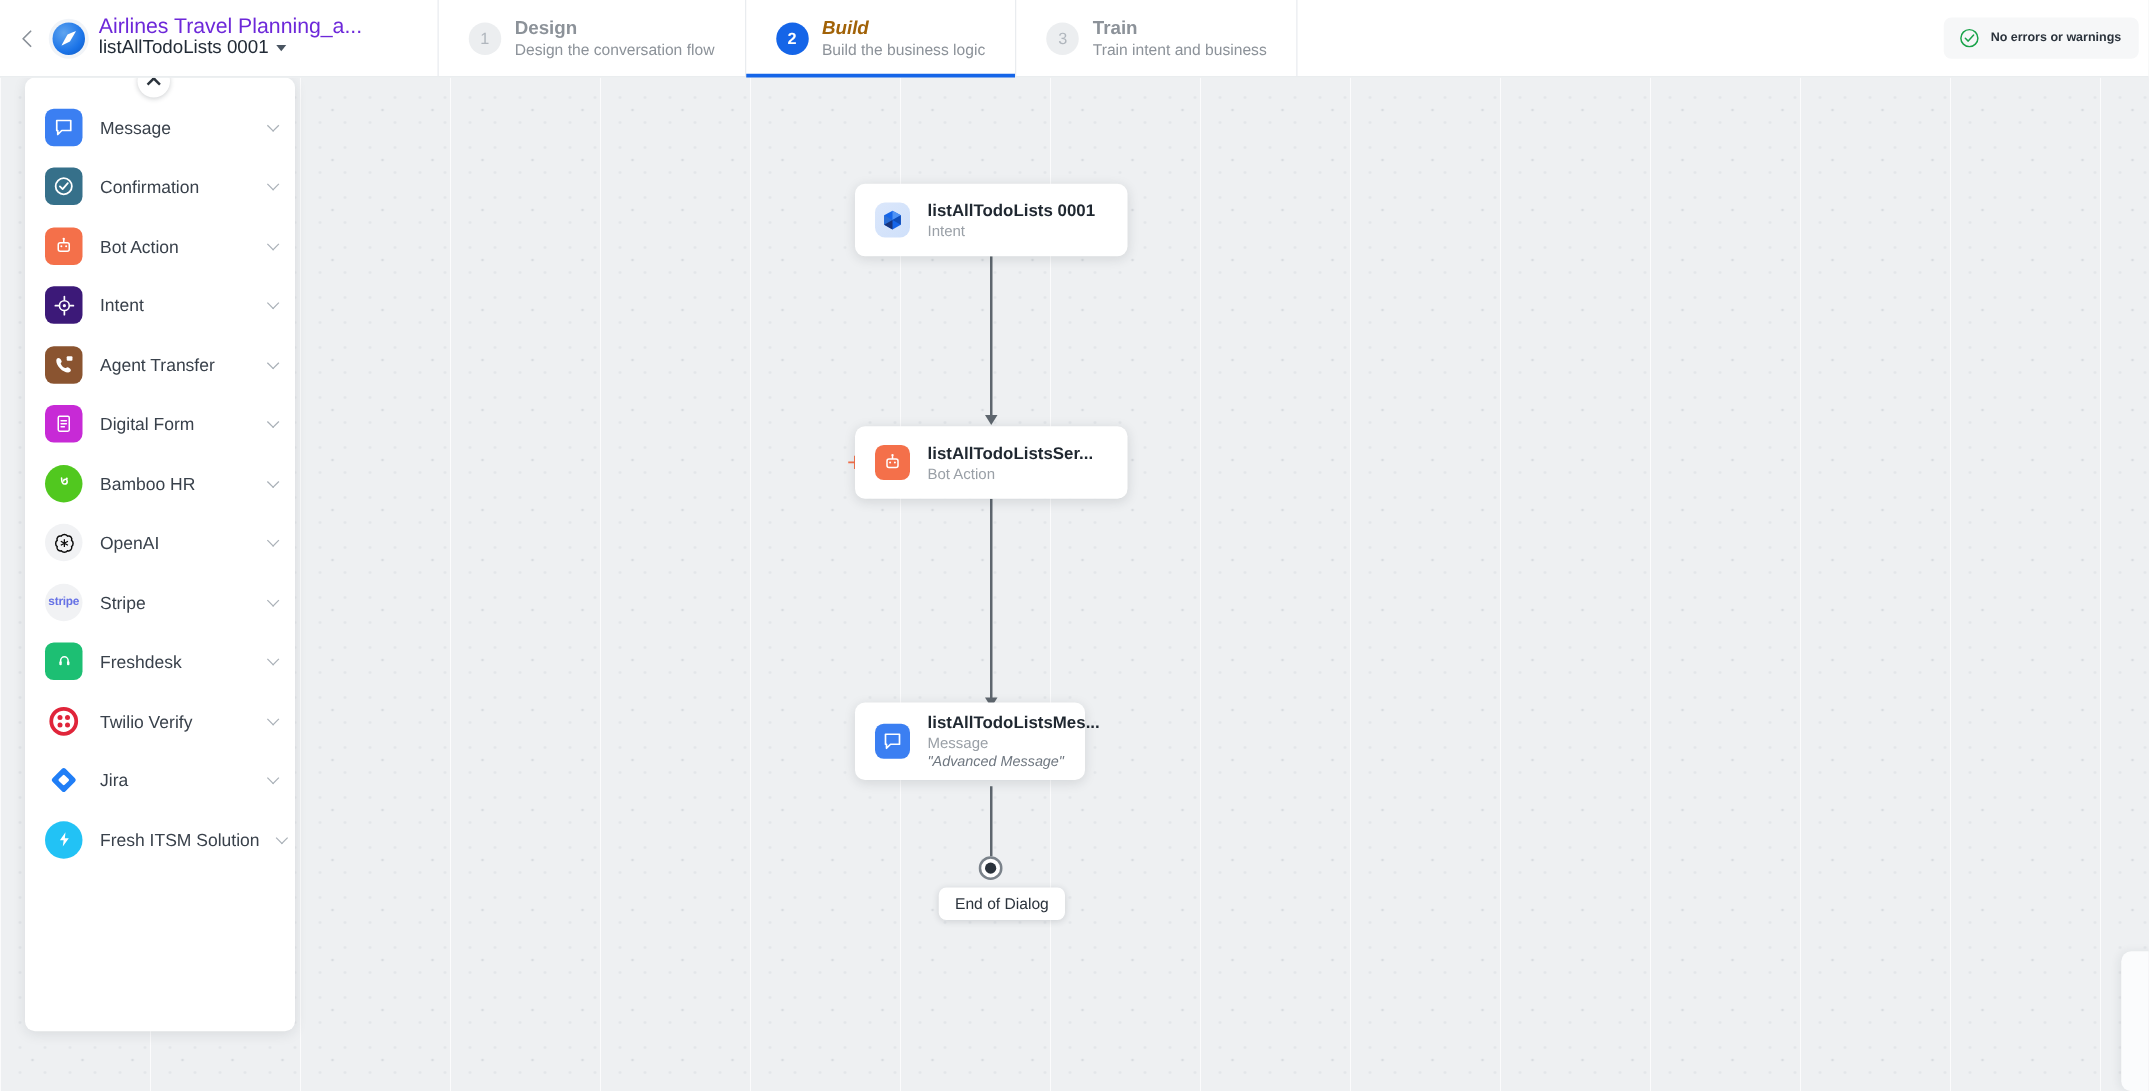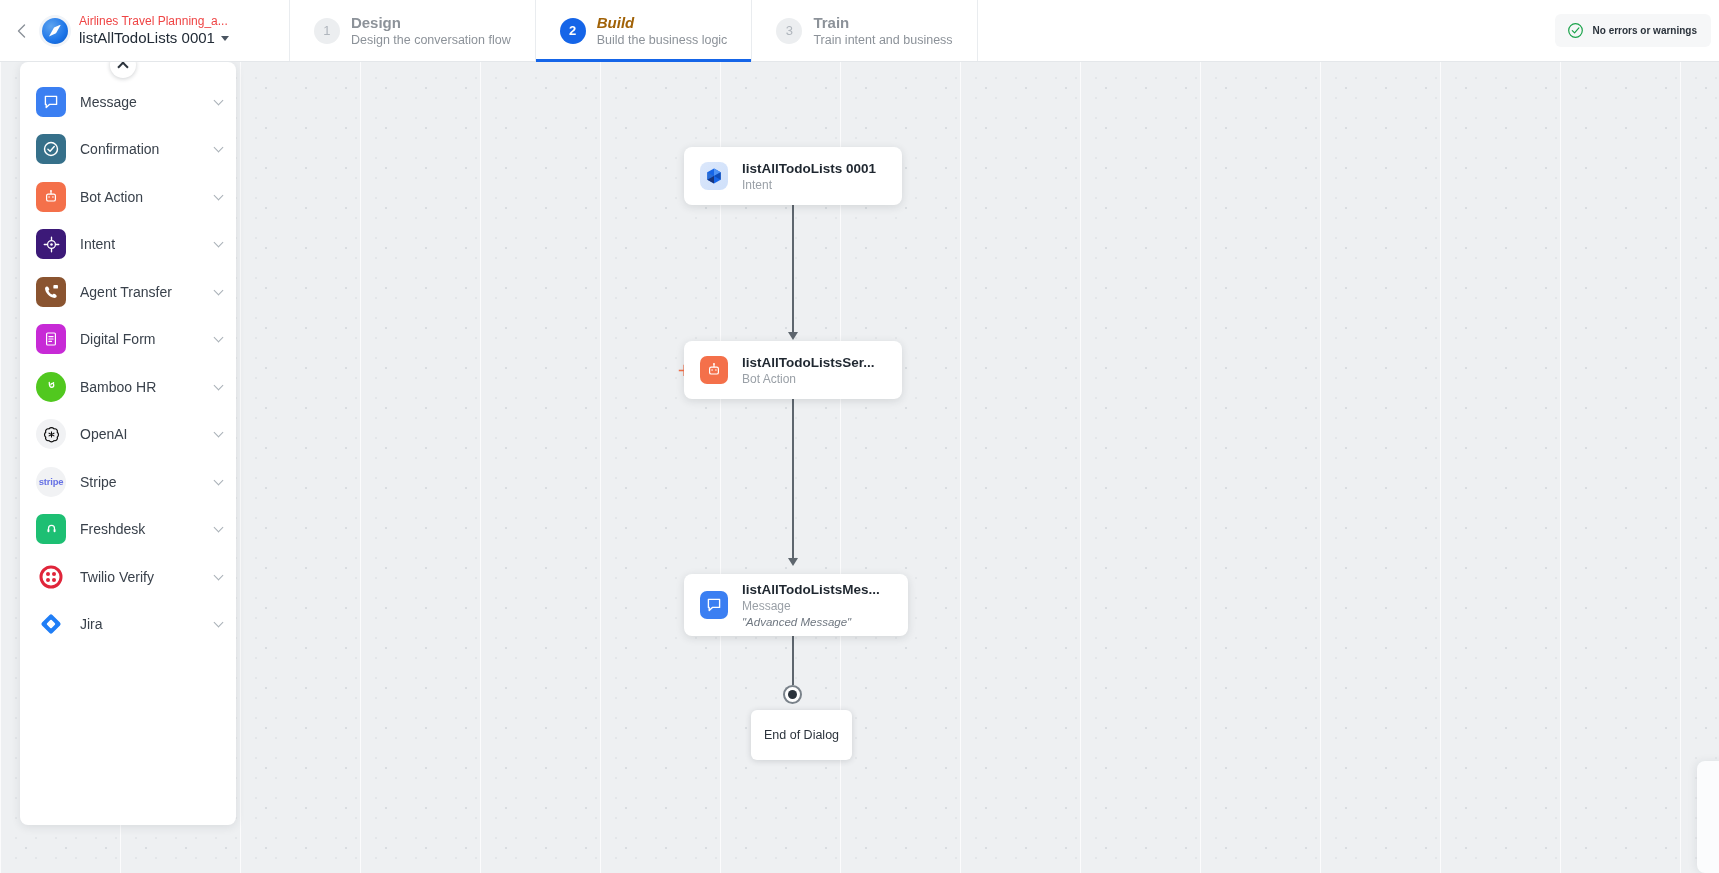--- a/index.html
+++ b/index.html
@@ -30,21 +30,21 @@
     background: radial-gradient(circle at 35% 32%, #5ea4ef 0%, #1a73e8 62%, #0f56ba 100%);
     position: relative; box-shadow: 0 0 0 3px #f1f4f8;
   }
   .brand-logo::after {
     content: ""; position: absolute; left: 7px; top: 7px;
     width: 12px; height: 12px;
     background: #fff;
     clip-path: polygon(100% 0, 42% 26%, 0 100%, 58% 72%);
   }
   .brand-text { display: flex; flex-direction: column; justify-content: center; gap: 1px; }
-  .brand-sub { font-size: 12px; color: #ef4444; line-height: 14px; }
+  .brand-sub { font-size: 17px; color: #6d28d9; line-height: 14px; }
   .brand-title-row { display: flex; align-items: center; gap: 6px; }
   .brand-title { font-size: 15px; color: #222b36; line-height: 18px; }
   .caret-down {
     width: 0; height: 0; border-left: 4px solid transparent;
     border-right: 4px solid transparent; border-top: 5px solid #4a5561;
   }
 
   .steps { display: flex; align-items: stretch; margin-left: 42px; }
   .step {
     display: flex; align-items: center; gap: 11px;
@@ -157,21 +157,21 @@
     width: 28px; height: 28px; border-radius: 7px; flex: none;
     display: flex; align-items: center; justify-content: center; color: #fff;
   }
   .node-txt { display: flex; flex-direction: column; gap: 1px; }
   .node-title { font-size: 13.5px; font-weight: bold; color: #1f2730; line-height: 17px; }
   .node-sub { font-size: 12px; color: #9aa0a7; line-height: 15px; }
   .node-quote { font-size: 11.5px; color: #6f7780; font-style: italic; line-height: 15px; }
 
   .n-intent { left: 684px; top: 85px; width: 218px; height: 58px; }
   .n-bot    { left: 684px; top: 279px; width: 218px; height: 58px; }
-  .n-msg    { left: 684px; top: 512px; width: 224px; height: 62px; }
+  .n-msg    { left: 684px; top: 500px; width: 184px; height: 62px; }
 
   .ico-intent-gem {
     background: linear-gradient(135deg,#dbe7fb,#cfe0fa);
     border-radius: 8px; width: 28px; height: 28px;
     display: flex; align-items: center; justify-content: center;
   }
 
   .plus-btn {
     position: absolute; left: 676px; top: 300px;
     width: 16px; height: 16px;
@@ -197,21 +197,21 @@
     width: 19px; height: 19px; border-radius: 50%;
     background: #fff; border: 2px solid #7a828a;
     display: flex; align-items: center; justify-content: center;
     cursor: pointer;
   }
   .end-dot i { width: 9px; height: 9px; border-radius: 50%; background: #2b333c; display: block; }
   .end-label {
     position: absolute; left: 751px; top: 648px;
     background: #fff; border-radius: 6px;
     box-shadow: 0 1px 6px rgba(30,40,50,.16);
-    padding: 18px 13px; font-size: 12.5px; color: #2b333c; white-space: nowrap;
+    padding: 6px 13px; font-size: 12.5px; color: #2b333c; white-space: nowrap;
   }
 
   .right-panel-peek {
     position: absolute; right: -6px; bottom: 0px;
     width: 28px; height: 112px;
     background: #fbfcfd; border-radius: 8px 0 0 8px;
     box-shadow: -2px 0 8px rgba(30,40,50,.07);
   }
 </style>
 </head>
@@ -409,20 +409,29 @@
         <span class="side-ico ic-jira">
           <svg width="24" height="24" viewBox="0 0 24 24">
               <rect x="12" y="1.6" width="14.7" height="14.7" rx="2" transform="rotate(45 12 1.6)" fill="#207ef6"></rect>
               <rect x="12" y="7.4" width="6.5" height="6.5" rx="1" transform="rotate(45 12 7.4)" fill="#fff"></rect>
             </svg>
         </span>
         <span class="side-label">Jira</span>
         <span class="chev-down"></span>
       </div>
 
+      <div class="side-item">
+        <span class="side-ico ic-fresh-itsm">
+          <svg width="15" height="15" viewBox="0 0 20 20">
+              <path d="M11.2 2.5 L5.2 11h4l-.9 6.5 6.4-8.8h-4.2z" fill="#fff"></path>
+            </svg>
+        </span>
+        <span class="side-label">Fresh ITSM Solution</span>
+        <span class="chev-down"></span>
+      </div>
     </div>
 
     <div class="flow">
 
       <div class="edge e1"></div>
       <div class="arrow a1"></div>
       <div class="edge e2"></div>
       <div class="arrow a2"></div>
       <div class="edge e3"></div>
 

